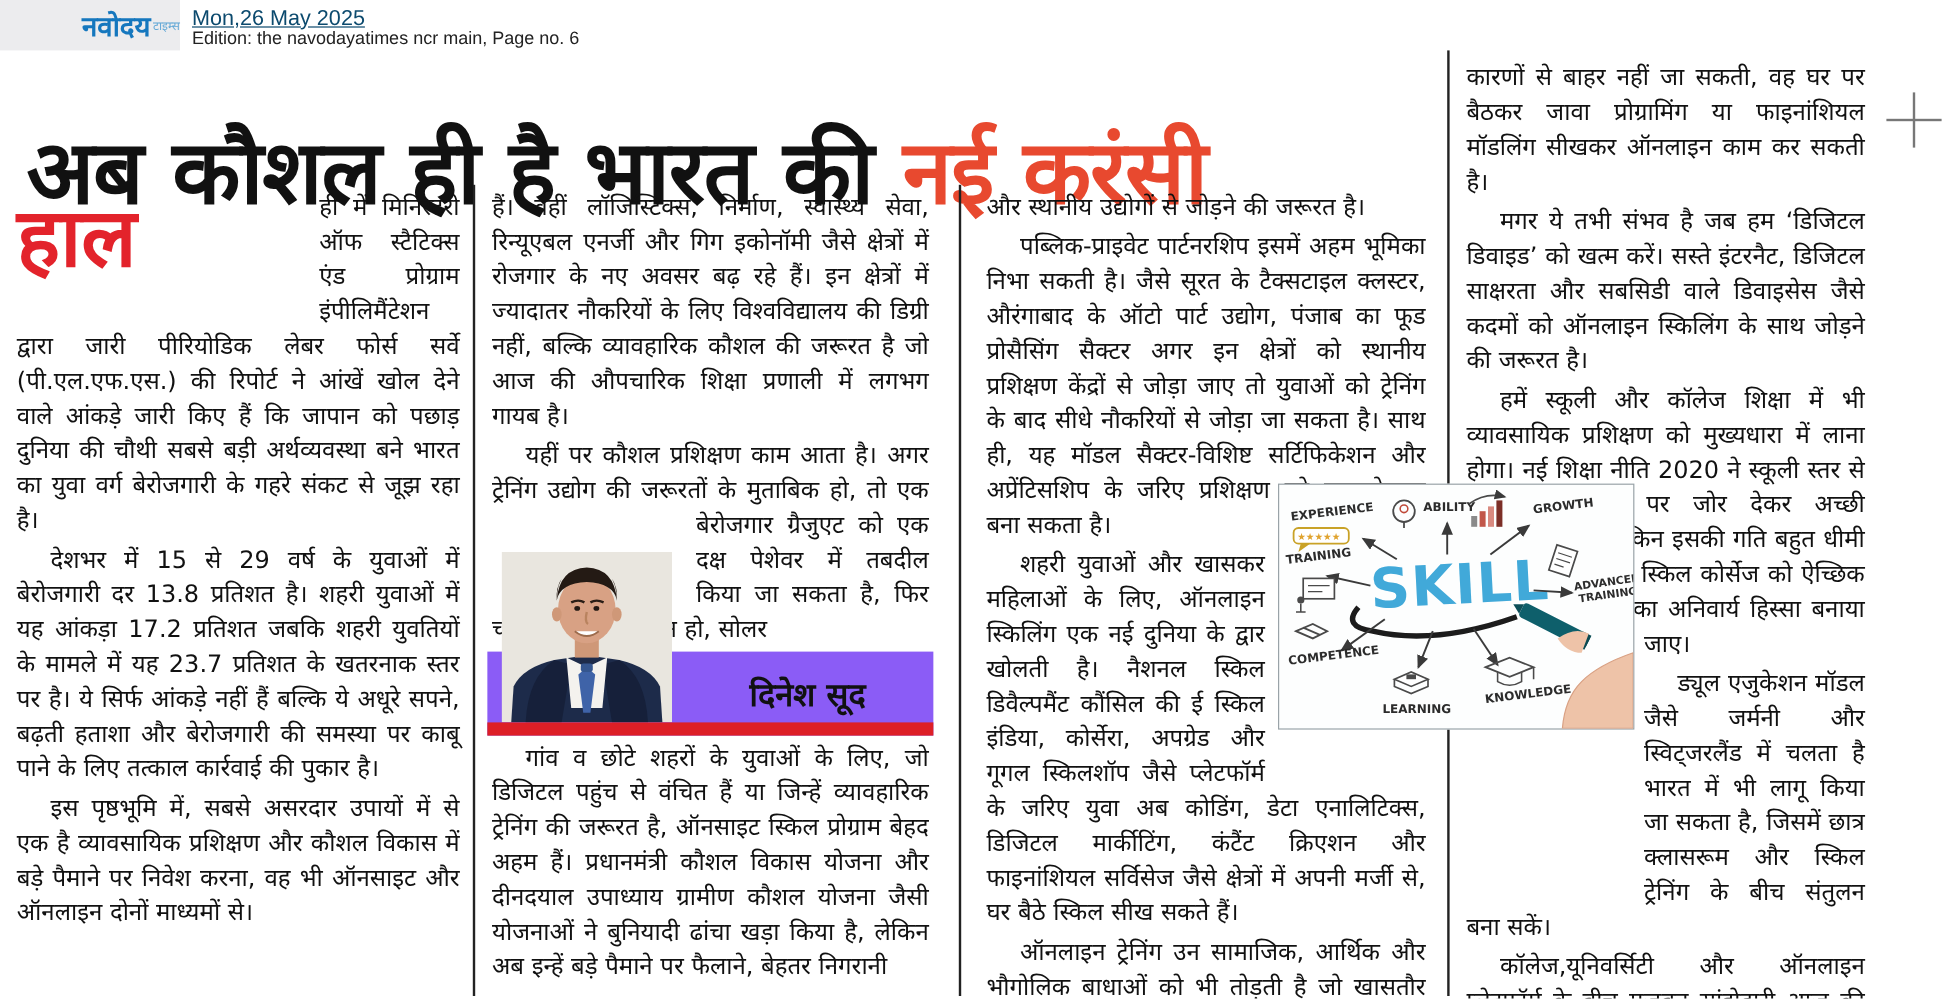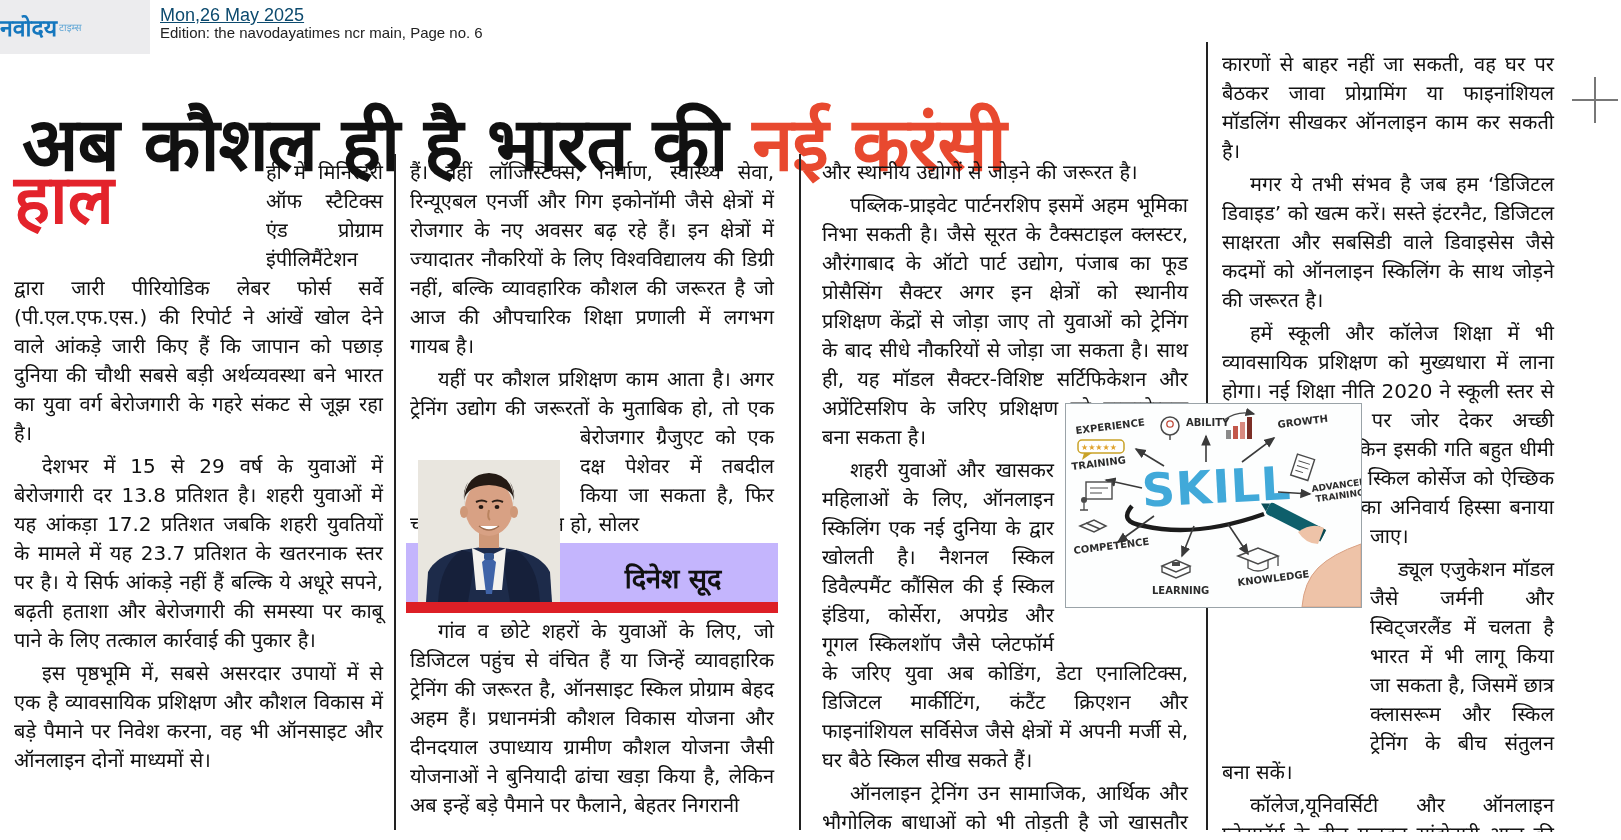--- a/index.html
+++ b/index.html
@@ -2,22 +2,22 @@
 <html lang="hi"><head>
 <meta charset="utf-8">
 <style>
   html,body{margin:0;padding:0;}
   body{
     width:1621px;height:840px;position:relative;background:#ffffff;
     font-family:"DejaVu Sans","Liberation Sans",sans-serif;
     overflow:hidden;color:#111;
   }
   
-  .logo-strip{position:absolute;left:0;top:0;width:150px;height:54px;background:#ececee;
-    display:flex;align-items:center;justify-content:flex-start;}
+  .logo-strip{position:absolute;left:0;top:0;width:150px;height:42px;background:#ececee;
+    display:flex;align-items:center;justify-content:flex-end;}
   .logo-main{font-weight:bold;font-size:23px;color:#1577be;letter-spacing:0px;}
   .logo-sub{font-size:10px;color:#63a8d6;margin-left:2px;}
   .date-line{position:absolute;left:160px;top:5px;font-size:18px;color:#0c4a6e;
     font-family:"Liberation Sans",sans-serif;text-decoration:underline;}
   .edition-line{position:absolute;left:160px;top:24px;font-size:15px;color:#222;
     font-family:"Liberation Sans",sans-serif;text-align:center;}
   
   .headline{position:absolute;left:22px;top:42px;width:1160px;height:106px;
     font-size:74px;font-weight:bold;white-space:nowrap;letter-spacing:-1px;line-height:104px;}
   .headline .hl-red{color:#e8492f;}
@@ -39,21 +39,21 @@
   .body-p{margin:4px;font-size:20px;line-height:29px;}
   .indent{text-indent:28px;}
   
   .dropword{float:left;width:252px;height:88px;color:#e3232b;font-size:68px;font-weight:bold;
     line-height:84px;text-align:left;}
   
   .photo-spacer{float:left;width:170px;height:84px;}
   .infog-spacer-r{float:right;width:134px;height:214px;}
   .infog-spacer-l{float:left;width:148px;height:232px;}
   
-  .author-box{clear:left;position:relative;height:70px;margin-top:4px;background:#c4b5fd;}
+  .author-box{clear:left;position:relative;height:70px;margin-top:4px;background:#8b5cf6;}
   .author-redbar{position:absolute;left:0;bottom:0;width:100%;height:11px;background:#dd1f26;}
   .author-name{position:absolute;left:168px;right:6px;top:16px;text-align:center;
     font-size:27px;font-weight:bold;color:#111;}
   .author-photo{position:absolute;left:12px;bottom:11px;width:142px;height:142px;}
   
   .infographic{position:absolute;left:1065px;top:403px;width:297px;height:205px;
     background:#fdfefe;border:1px solid #9aa3a8;z-index:5;box-sizing:border-box;}
 </style>
 </head>
 <body>

